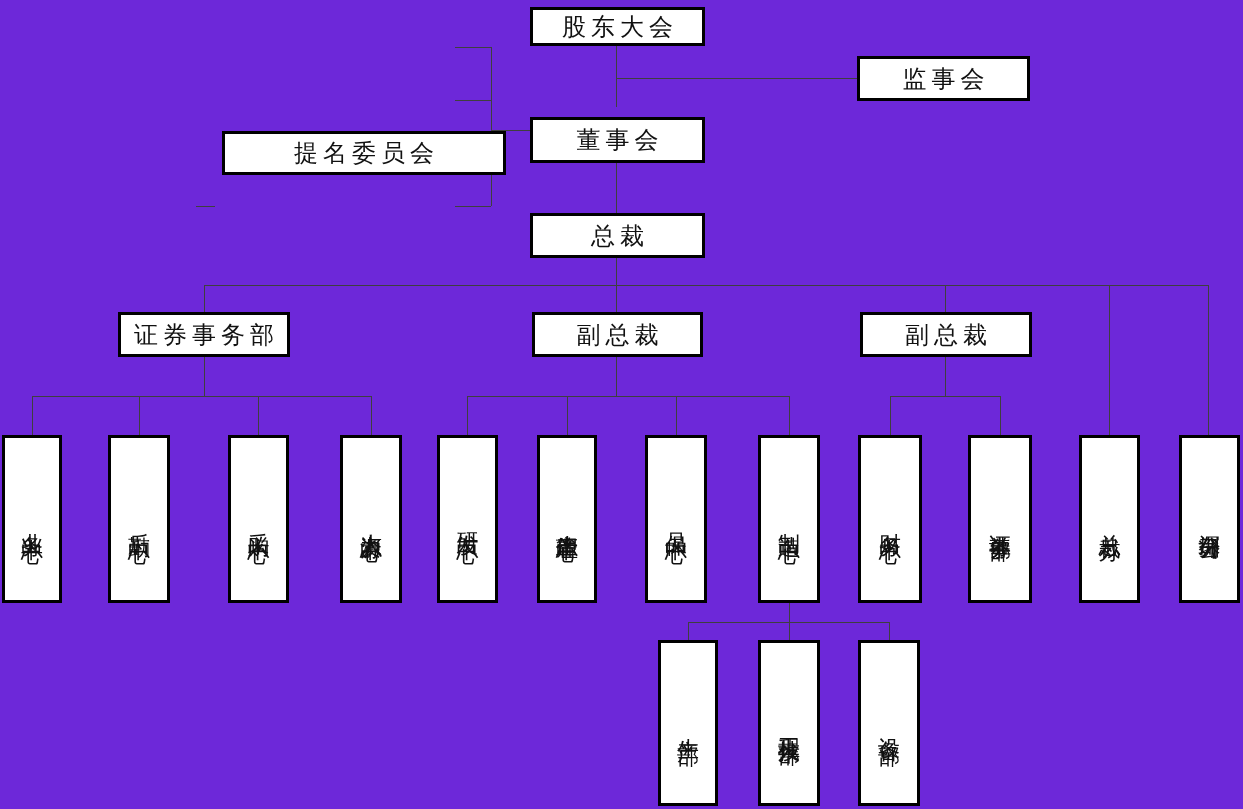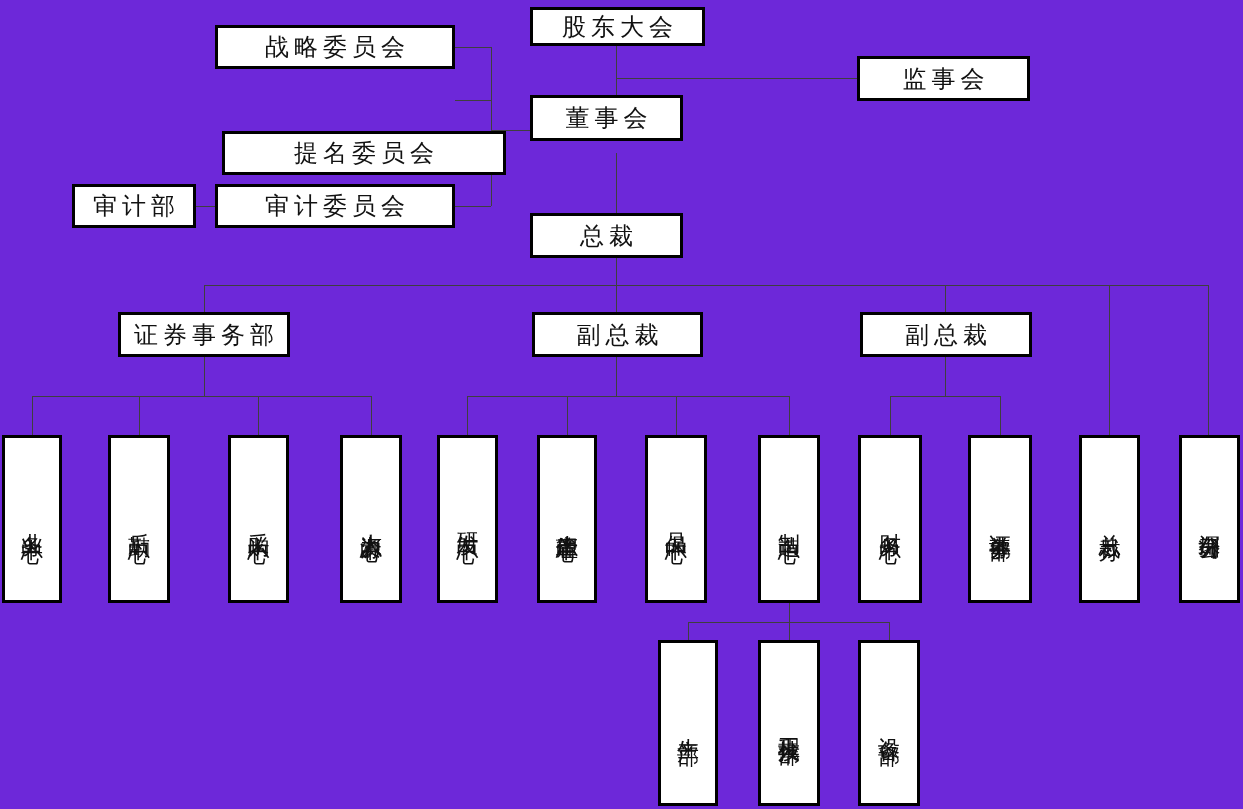--- a/index.html
+++ b/index.html
@@ -92,28 +92,25 @@
 
     <div class="line" style="left:789px;top:603px;width:1px;height:19px"></div>
     <div class="line" style="left:688px;top:622px;width:201px;height:1px"></div>
     <div class="line" style="left:688px;top:622px;width:1px;height:18px"></div>
     <div class="line" style="left:789px;top:622px;width:1px;height:18px"></div>
     <div class="line" style="left:889px;top:622px;width:1px;height:18px"></div>
   </div>
 
   <div class="box" style="left:530px;top:7px;width:175px;height:39px">股东大会</div>
   <div class="box" style="left:857px;top:56px;width:173px;height:45px">监事会</div>
-  <div class="box" style="left:530px;top:95px;width:153px;height:46px">董事会</div>
+  <div class="box" style="left:530px;top:117px;width:175px;height:46px">董事会</div>
 
-  <div class="box" style="left:215px;top:25px;width:240px;height:44px">战略委员会</div>
   <div class="box" style="left:222px;top:131px;width:284px;height:44px">提名委员会</div>
-  <div class="box" style="left:215px;top:184px;width:240px;height:44px">审计委员会</div>
-  <div class="box" style="left:72px;top:184px;width:124px;height:44px">审计部</div>
 
-  <div class="box" style="left:530px;top:213px;width:153px;height:45px">总裁</div>
+  <div class="box" style="left:530px;top:213px;width:175px;height:45px">总裁</div>
   <div class="box" style="left:118px;top:312px;width:172px;height:45px">证券事务部</div>
   <div class="box" style="left:532px;top:312px;width:171px;height:45px">副总裁</div>
   <div class="box" style="left:860px;top:312px;width:172px;height:45px">副总裁</div>
 
   <div class="box vbox" style="left:2px;top:435px;width:60px;height:168px">业务中心</div>
   <div class="box vbox" style="left:108px;top:435px;width:62px;height:168px">后勤中心</div>
   <div class="box vbox" style="left:228px;top:435px;width:61px;height:168px">采购中心</div>
   <div class="box vbox" style="left:340px;top:435px;width:62px;height:168px;letter-spacing:1px;text-indent:1px">人力资源中心</div>
   <div class="box vbox" style="left:437px;top:435px;width:61px;height:168px">研发中心</div>
   <div class="box vbox" style="left:537px;top:435px;width:60px;height:168px;letter-spacing:1px;text-indent:1px">生产管理中心</div>

